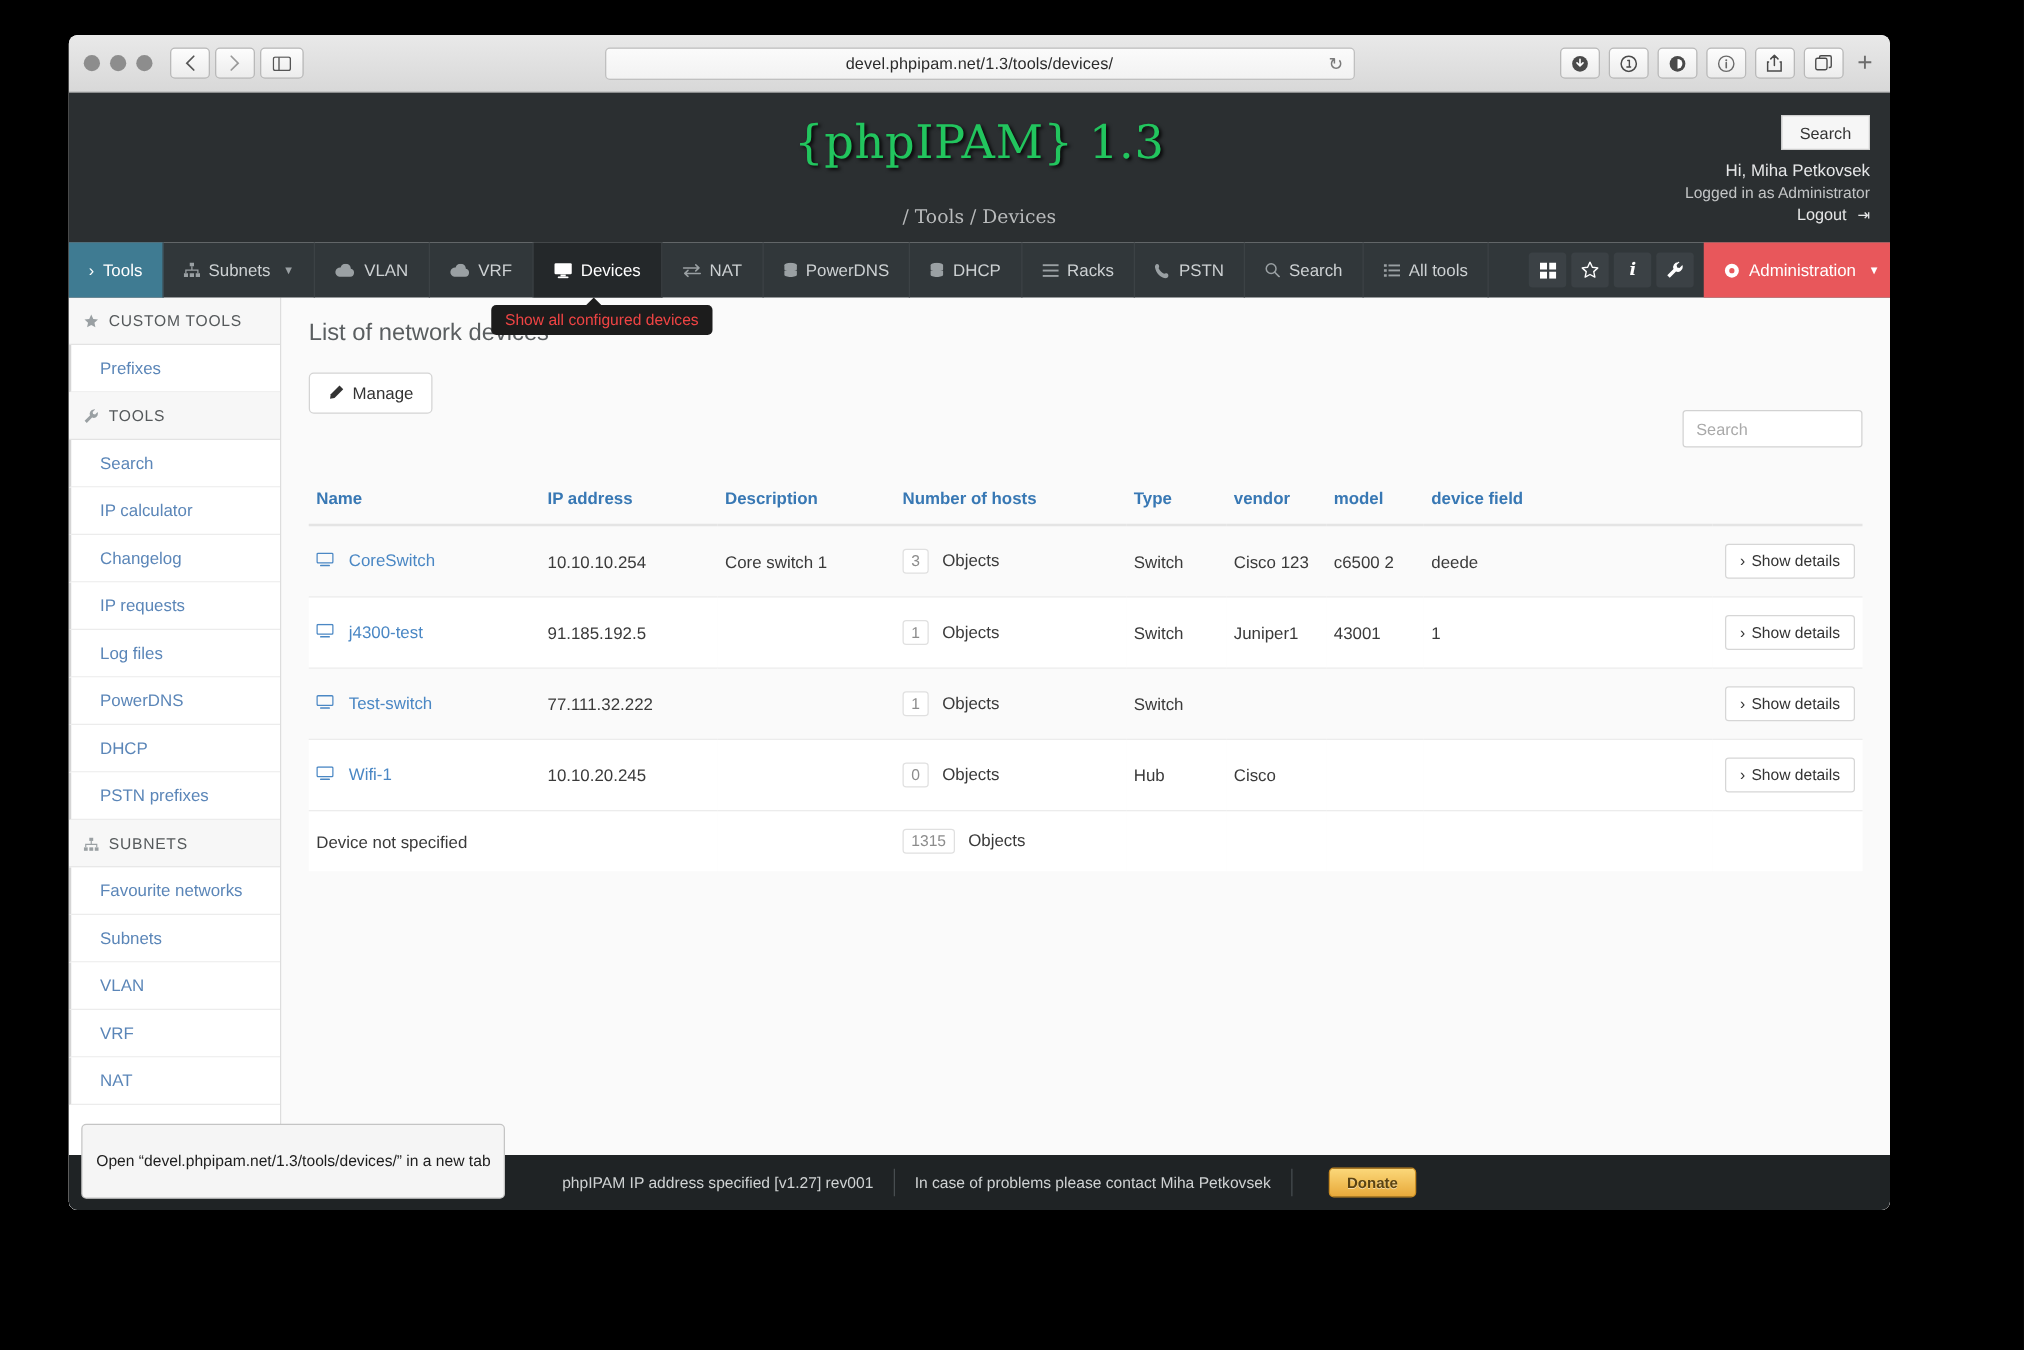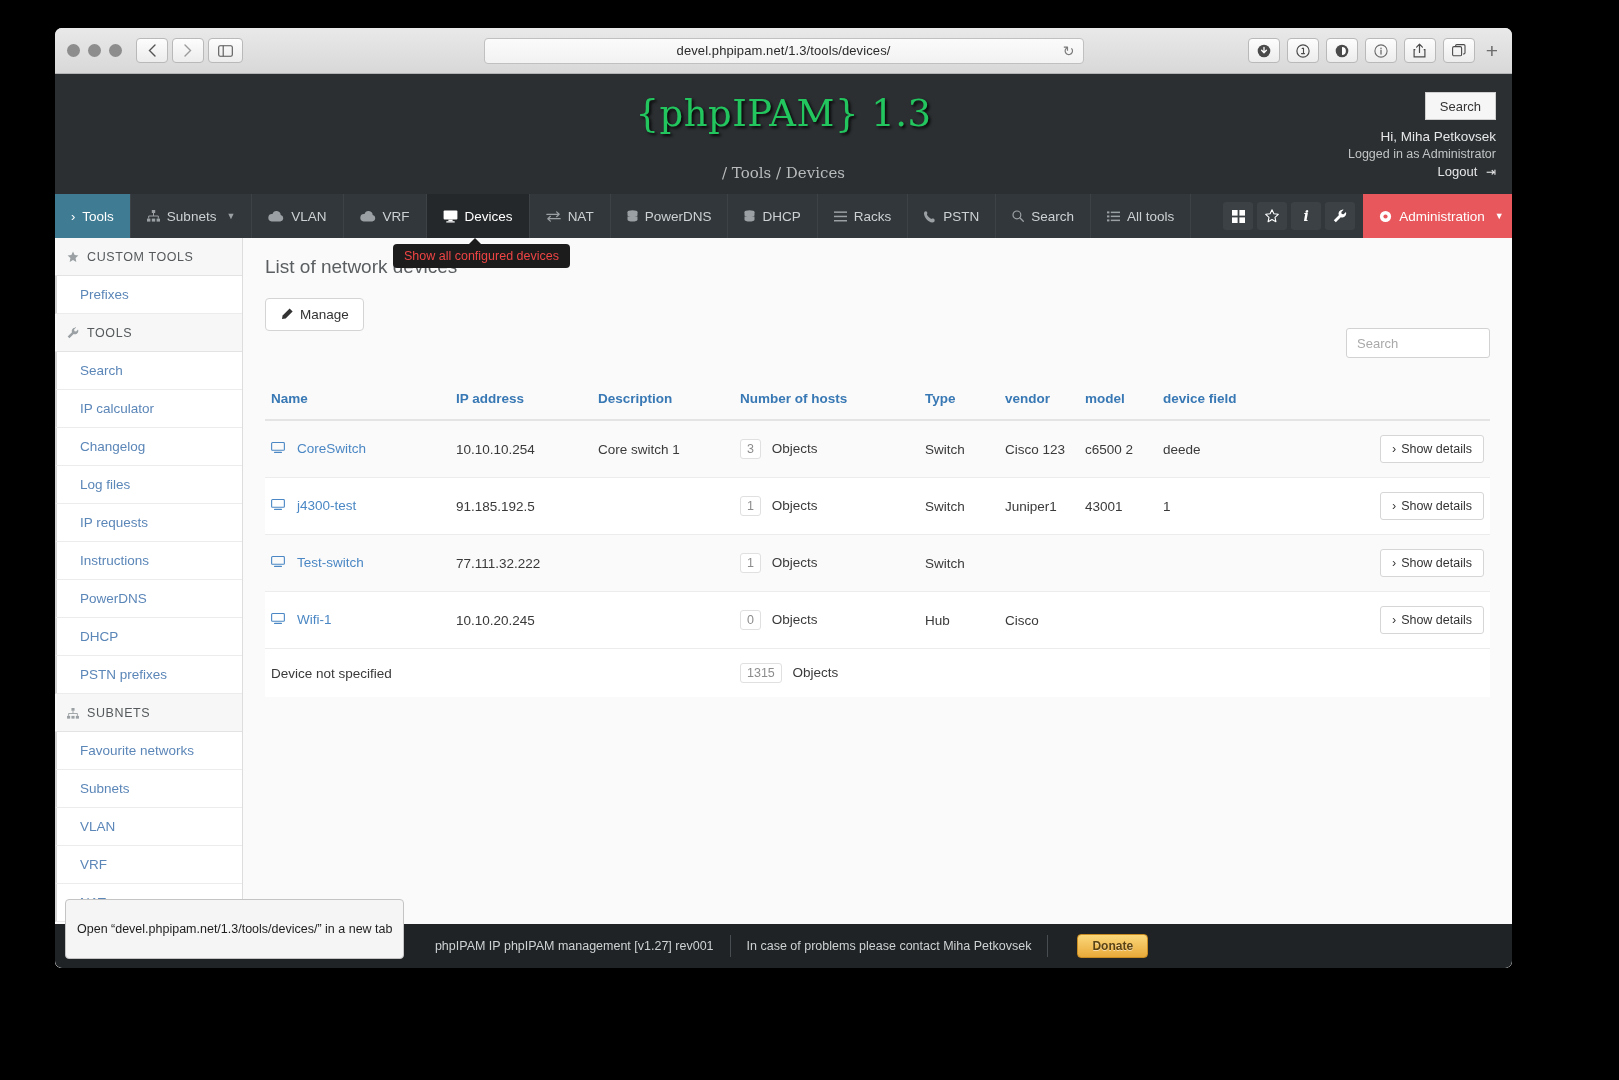--- a/index.html
+++ b/index.html
@@ -141,21 +141,21 @@
   }
   .tooltip:before {
     content: ''; position: absolute; top: -6px; left: 75px;
     border-left: 7px solid transparent; border-right: 7px solid transparent;
     border-bottom: 7px solid #1c1c1c;
   }
 
   
   .bodyrow { display: flex; height: 730px; background: #fafafa; }
   .sidebar {
-    width: 188px; background: #fff; border-right: 1px solid #dddddd;
+    width: 170px; background: #fff; border-right: 1px solid #dddddd;
     overflow: hidden;
   }
   .sidehead {
     display: flex; align-items: center; gap: 8px;
     padding: 12px 12px 11px 12px;
     font-size: 12.5px; color: #55595b; letter-spacing: 0.6px;
     background: #f7f7f7; border-bottom: 1px solid #e3e3e3;
   }
   .sidehead .ico { color: #9aa0a3; font-size: 12px; }
   .sideitem {
@@ -506,23 +506,22 @@
             <span class="ico">
               <svg width="12" height="12" viewBox="0 0 14 14">
                   <path d="M9.4 0.8a3.9 3.9 0 0 0-3.6 5.4L0.8 11.2l2 2 5-5a3.9 3.9 0 0 0 5.4-3.6c0-.6-.1-1.1-.3-1.6l-2.3 2.3-1.9-.4-.4-1.9 2.3-2.3c-.5-.2-1-.3-1.2-.3z" fill="#9aa0a3"></path>
                 </svg>
             </span>
             <span>TOOLS</span>
           </div>
           <div class="sideitem">Search</div>
           <div class="sideitem">IP calculator</div>
           <div class="sideitem">Changelog</div>
+          <div class="sideitem">IP requests</div>
           <div class="sideitem">Log files</div>
-          <div class="sideitem">IP requests</div>
-          <div class="sideitem">Instructions</div>
           <div class="sideitem">PowerDNS</div>
           <div class="sideitem">DHCP</div>
           <div class="sideitem">PSTN prefixes</div>
 
           <div class="sidehead">
             <span class="ico">
               <svg width="12" height="11" viewBox="0 0 13 12">
                   <rect x="4.8" y="0" width="3.4" height="3" fill="#9aa0a3"></rect>
                   <rect x="0" y="8.6" width="3.4" height="3" fill="#9aa0a3"></rect>
                   <rect x="4.8" y="8.6" width="3.4" height="3" fill="#9aa0a3"></rect>
@@ -703,21 +702,21 @@
                 <td></td>
                 <td></td>
               </tr>
 
             </tbody>
           </table>
         </div>
       </div>
 
       <div class="footer">
-        <span class="seg">phpIPAM IP phpIPAM management [v1.27] rev001</span>
+        <span class="seg">phpIPAM IP address specified [v1.27] rev001</span>
         <span class="div"></span>
         <span class="seg">In case of problems please contact Miha Petkovsek</span>
         <span class="div"></span>
         <span class="donate">Donate</span>
       </div>
     </div>
 
     <div class="statusbar">Open “devel.phpipam.net/1.3/tools/devices/” in a new tab</div>
   </div>
 </div>

